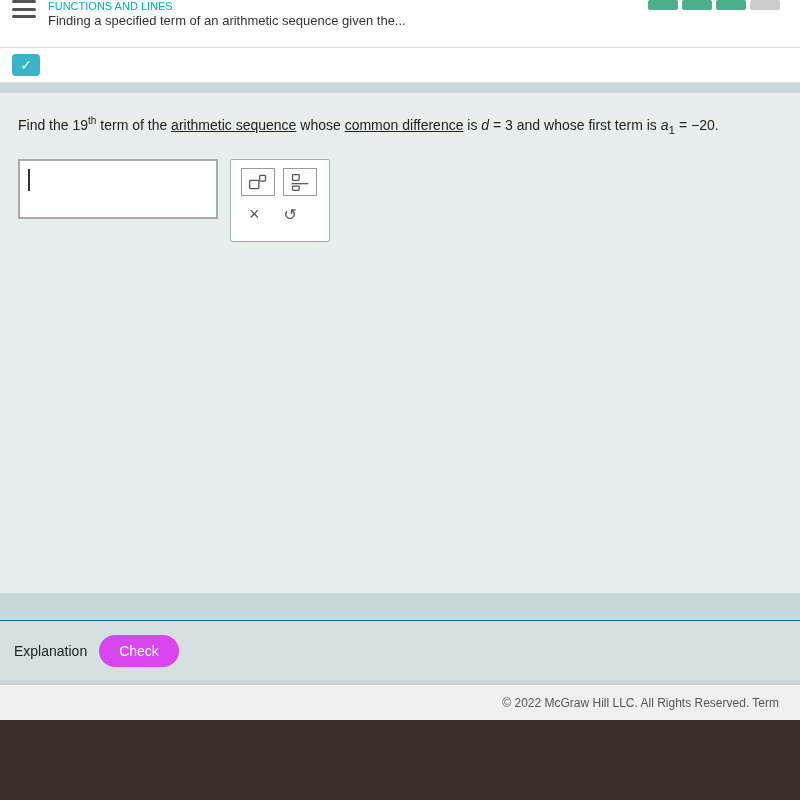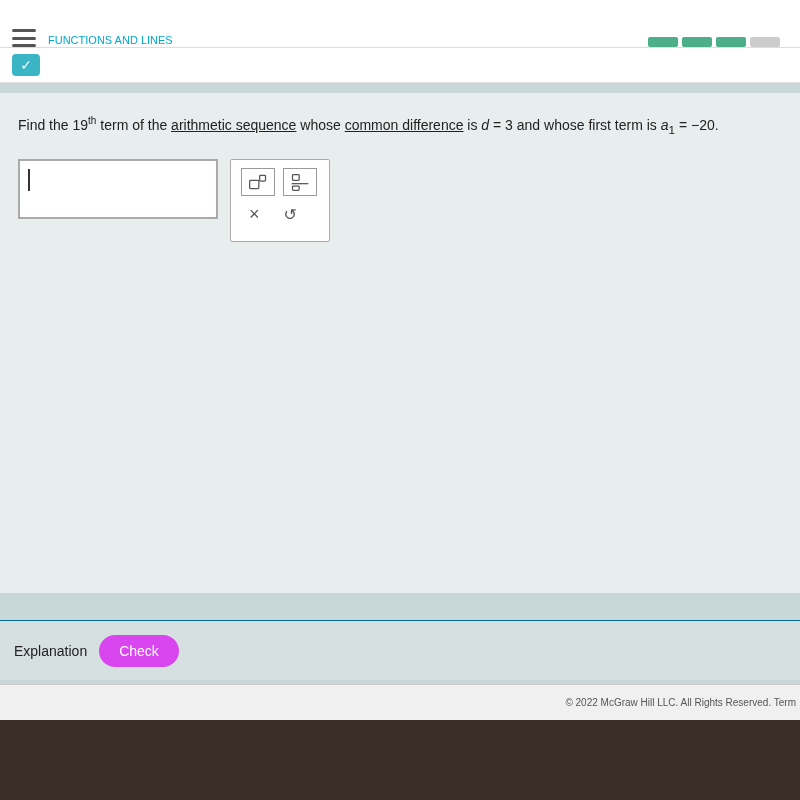--- a/index.html
+++ b/index.html
@@ -11,21 +11,21 @@
       font-family: Arial, sans-serif;
       overflow: hidden;
       position: relative;
     }
 
     
     .top-bar {
       background: #ffffff;
       height: 48px;
       display: flex;
-      align-items: flex-end;
+      align-items: flex-start;
       padding: 0 12px;
       border-bottom: 1px solid #ddd;
       position: relative;
     }
 
     .hamburger-icon {
       width: 24px;
       height: 18px;
       display: flex;
       flex-direction: column;
@@ -229,22 +229,22 @@
       position: absolute;
       bottom: 80px;
       left: 0;
       right: 0;
       height: 36px;
       background: #f0f0f0;
       border-top: 1px solid #ccc;
       display: flex;
       align-items: center;
       justify-content: flex-end;
-      padding: 0 4px;
-      font-size: 10px;
+      padding: 0 21px;
+      font-size: 12px;
       color: #555;
     }
 
     
     .desk-area {
       position: absolute;
       bottom: 0;
       left: 0;
       right: 0;
       height: 80px;
@@ -255,20 +255,21 @@
 <body>
 
 <div class="top-bar">
   <div class="hamburger-icon">
     <span></span>
     <span></span>
     <span></span>
   </div>
   <div class="top-bar-title">
     <span class="section-label">FUNCTIONS AND LINES</span>
+    <span>Finding a specified term of an arithmetic sequence given the...</span>
   </div>
   <div class="progress-bars">
     <div class="progress-bar-seg" style="width:30px;background:#4caf8a;"></div>
     <div class="progress-bar-seg" style="width:30px;background:#4caf8a;"></div>
     <div class="progress-bar-seg" style="width:30px;background:#4caf8a;"></div>
     <div class="progress-bar-seg" style="width:30px;background:#cccccc;"></div>
   </div>
 </div>
 
 <div class="subheader">

